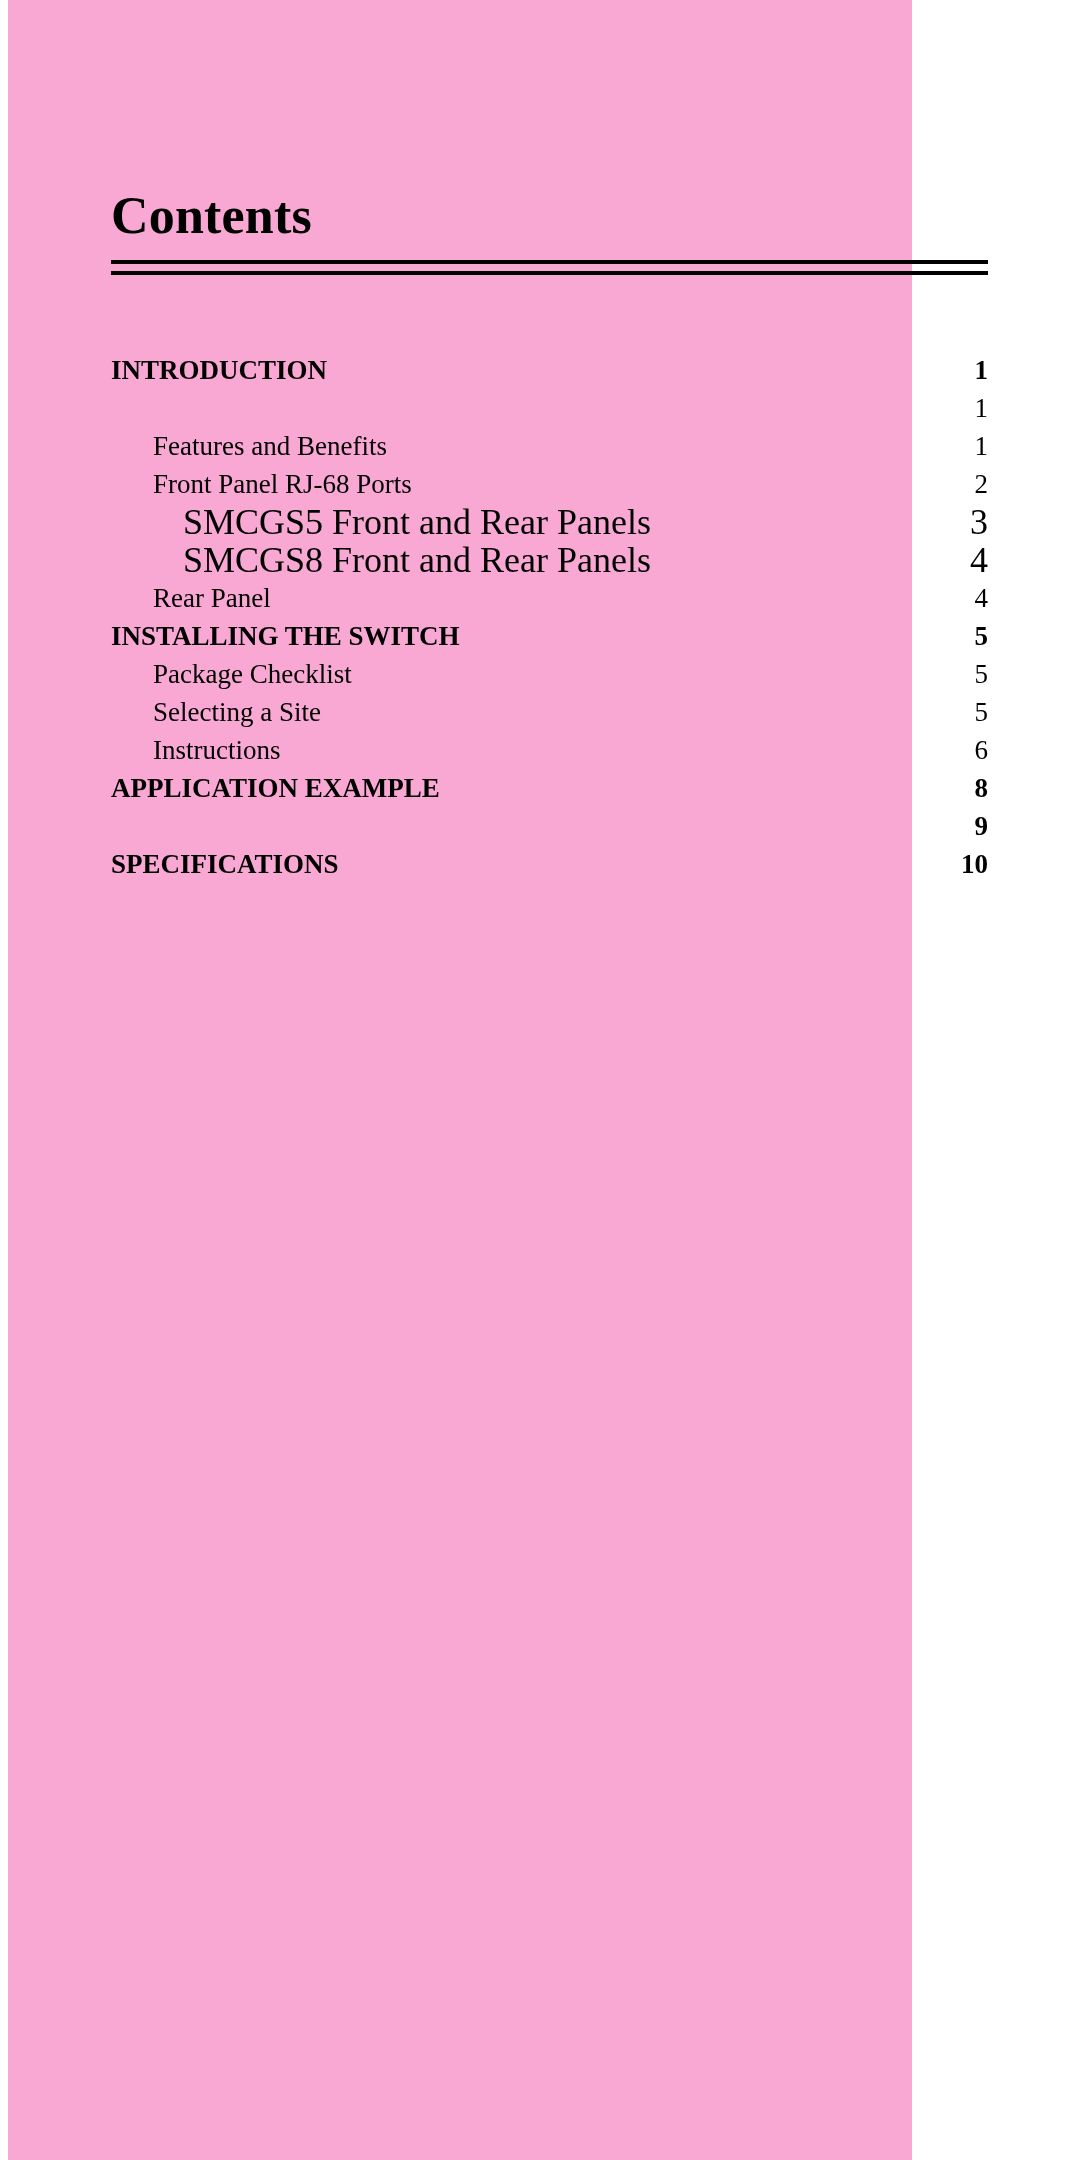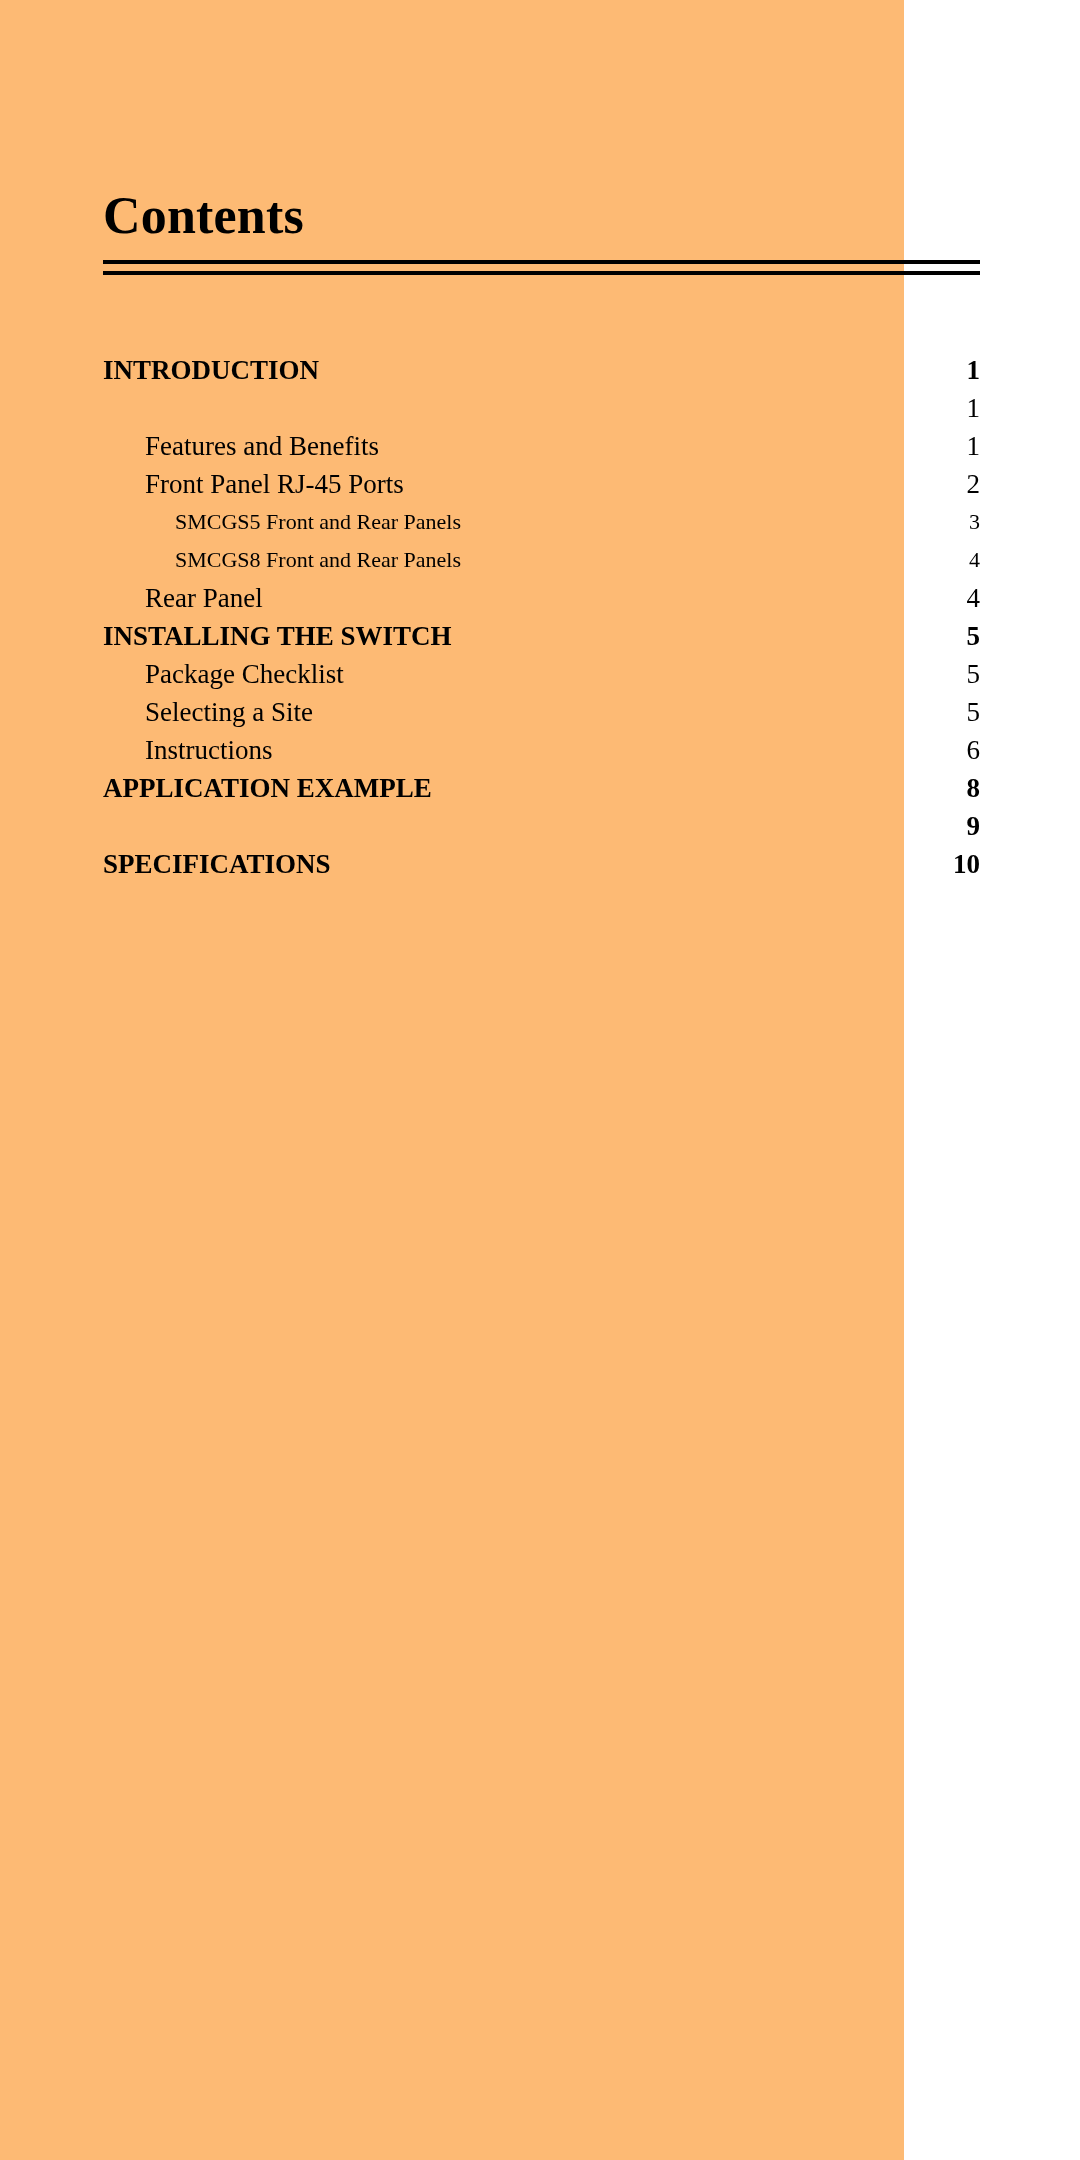--- a/index.html
+++ b/index.html
@@ -12,24 +12,24 @@
     height: 2160px;
     position: relative;
     font-family: "Liberation Serif", "DejaVu Serif", serif;
     color: #000000;
     overflow: hidden;
   }
 
   .page {
     position: absolute;
     top: 0;
-    left: 0;
+    left: 8px;
     width: 904px;
     height: 2160px;
-    background: #fdba74;
+    background: #f9a8d4;
   }
 
   .content {
     position: absolute;
     left: 103px;
     top: 190px;
     width: 877px;
   }
 
   .toc-title {
@@ -100,21 +100,21 @@
   .lvl1 > .toc-page {
     font-weight: normal;
     font-size: 27px;
   }
 
   
   .lvl2 { padding-left: 72px; }
   .lvl2 > .toc-label,
   .lvl2 > .toc-page {
     font-weight: normal;
-    font-size: 22px;
+    font-size: 36px;
   }
 </style>
 </head>
 <body>
 
 <div class="page">
   <div class="content">
 
     <h1 class="toc-title">Contents</h1>
 
@@ -132,21 +132,21 @@
         <li class="toc-row lvl1">
           <span class="toc-filler"></span>
           <span class="toc-page">1</span>
         </li>
         <li class="toc-row lvl1">
           <span class="toc-label">Features and Benefits</span>
           <span class="toc-filler"></span>
           <span class="toc-page">1</span>
         </li>
         <li class="toc-row lvl1">
-          <span class="toc-label">Front Panel RJ-45 Ports</span>
+          <span class="toc-label">Front Panel RJ-68 Ports</span>
           <span class="toc-filler"></span>
           <span class="toc-page">2</span>
         </li>
         <li class="toc-row lvl2">
           <span class="toc-label">SMCGS5 Front and Rear Panels</span>
           <span class="toc-filler"></span>
           <span class="toc-page">3</span>
         </li>
         <li class="toc-row lvl2">
           <span class="toc-label">SMCGS8 Front and Rear Panels</span>

